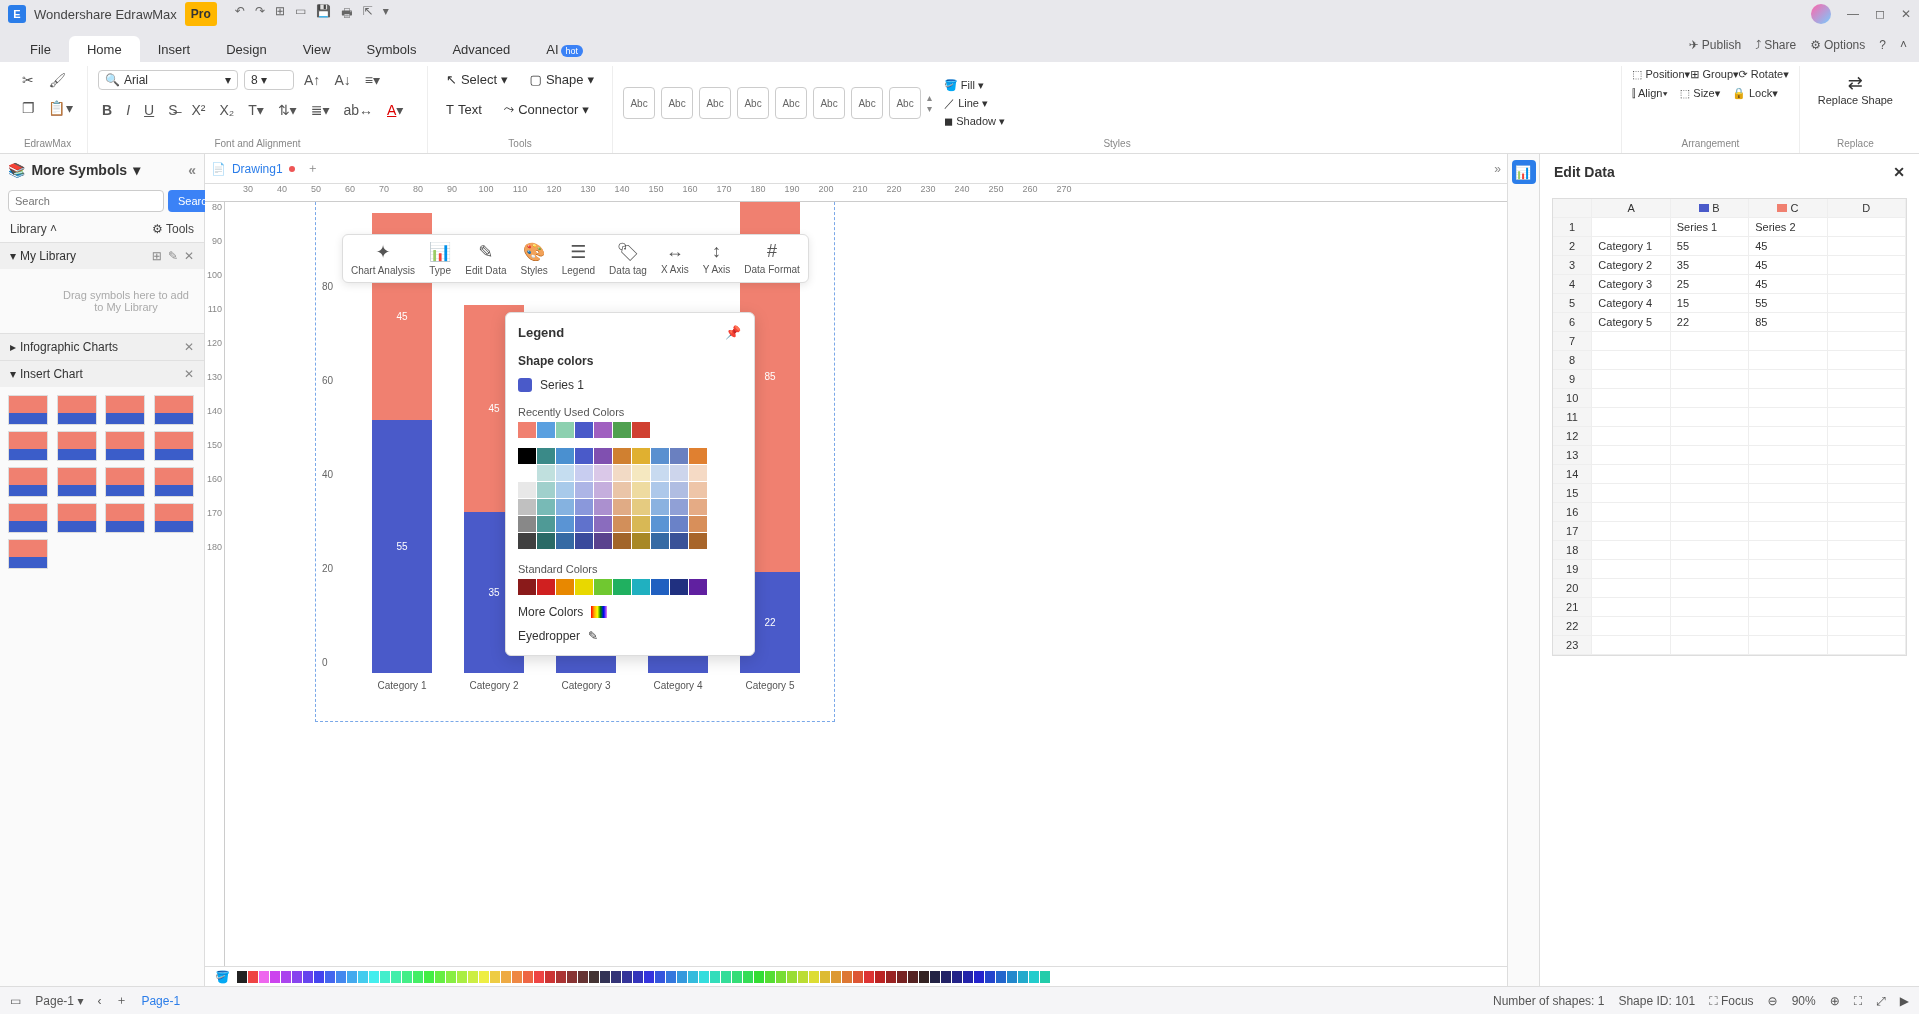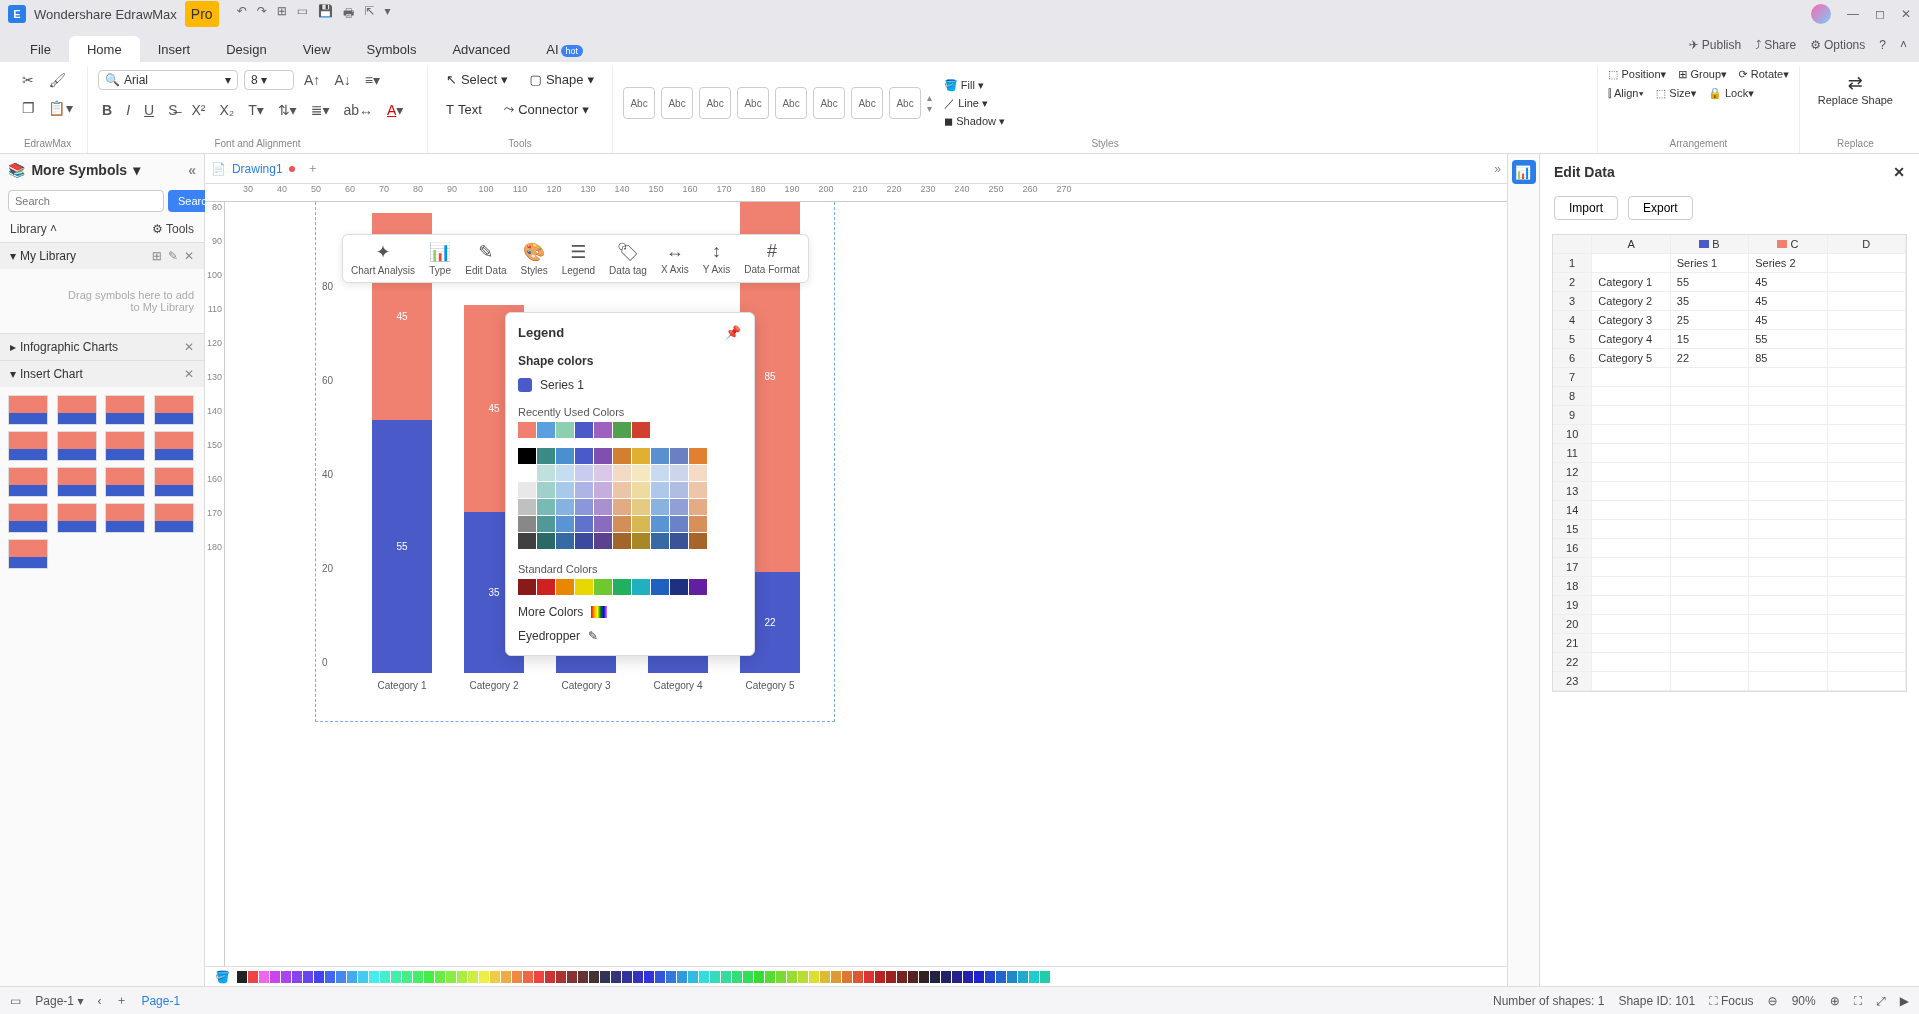--- a/index.html
+++ b/index.html
@@ -2,21 +2,21 @@
 <html><head>
 <meta charset="utf-8">
 <style>
 * { margin: 0; padding: 0; box-sizing: border-box; font-family: -apple-system, Segoe UI, Arial, sans-serif; }
 body { background: #f5f5f7; font-size: 12px; color: #333; overflow: hidden; width: 1919px; height: 1014px; }
 
 
 .title-bar { height: 28px; background: #e8e8ec; display: flex; align-items: center; padding: 0 8px; gap: 8px; }
 .logo { width: 18px; height: 18px; background: #2b7de9; border-radius: 3px; display: flex; align-items: center; justify-content: center; color: #fff; font-weight: bold; font-size: 11px; }
 .app-name { font-size: 13px; color: #444; }
-.pro-badge { background: #ffb700; color: #333; padding: 5px 6px; border-radius: 3px; font-size: 14px; font-weight: normal; }
+.pro-badge { background: #ffb700; color: #333; padding: 5px 6px; border-radius: 3px; font-size: 12px; font-weight: bold; }
 .qat { display: flex; gap: 10px; margin-left: 10px; color: #666; }
 .qat span { cursor: pointer; }
 .win-controls { margin-left: auto; display: flex; gap: 16px; color: #666; align-items: center; }
 .avatar { width: 20px; height: 20px; border-radius: 50%; background: linear-gradient(135deg,#f6a,#7cf); }
 
 
 .menu-bar { height: 34px; background: #e8e8ec; display: flex; align-items: center; padding: 0 12px; gap: 0; }
 .menu-item { padding: 6px 18px; font-size: 13px; color: #333; cursor: pointer; margin-top: 9px; }
 .menu-item.active { background: #fff; border-radius: 6px 6px 0 0; }
 .ai-badge { background: #3b82f6; color: #fff; font-size: 9px; padding: 1px 5px; border-radius: 8px; margin-left: 2px; }
@@ -41,21 +41,21 @@
 
 
 .left-panel { width: 205px; background: #fafafa; border-right: 1px solid #ddd; display: flex; flex-direction: column; }
 .lp-header { padding: 8px; display: flex; align-items: center; gap: 6px; font-size: 14px; font-weight: 600; }
 .lp-search { padding: 4px 8px; display: flex; gap: 4px; }
 .lp-search input { flex: 1; border: 1px solid #ccc; border-radius: 4px; padding: 4px 6px; font-size: 11px; }
 .lp-search button { background: #3b82f6; color: #fff; border: none; border-radius: 4px; padding: 4px 10px; font-size: 11px; cursor: pointer; }
 .lp-libmgr { padding: 6px 10px; display: flex; justify-content: space-between; font-size: 12px; color: #444; }
 .lp-section { padding: 6px 10px; display: flex; align-items: center; gap: 4px; font-size: 12px; background: #f0f0f0; border-top: 1px solid #e0e0e0; }
 .lp-section .sec-close { margin-left: auto; color: #888; cursor: pointer; }
-.lp-drop { padding: 20px 10px; text-align: right; color: #aaa; font-size: 11px; margin-left: 48px; }
+.lp-drop { padding: 20px 10px; text-align: center; color: #aaa; font-size: 11px; margin-left: 48px; }
 .chart-grid { display: grid; grid-template-columns: repeat(4, 1fr); gap: 6px; padding: 8px; }
 .chart-thumb { width: 40px; height: 30px; background: linear-gradient(to top, #3b5dc9 40%, #f08070 40%); border: 1px solid #ddd; cursor: pointer; }
 
 
 .canvas-wrap { flex: 1; display: flex; flex-direction: column; background: #fff; position: relative; }
 .tab-strip { height: 30px; display: flex; align-items: center; padding: 0 6px; gap: 12px; border-bottom: 1px solid #ddd; }
 .doc-tab { color: #2b7de9; font-size: 12px; display: flex; align-items: center; gap: 6px; }
 .doc-tab .dot { width: 6px; height: 6px; background: #e55; border-radius: 50%; }
 .ruler-h { height: 18px; background: #fff; border-bottom: 1px solid #ccc; display: flex; font-size: 9px; color: #888; }
 .ruler-h span { width: 34px; text-align: center; }
@@ -224,21 +224,21 @@
       <div class="ribbon-col" style="font-size:11px;margin-left:6px">
         <span>🪣 <span>Fill</span> ▾</span>
         <span>／ <span>Line</span> ▾</span>
         <span>◼ <span>Shadow</span> ▾</span>
       </div>
     </div>
     <div class="ribbon-group-label">Styles</div>
   </div>
   <div class="ribbon-group">
     <div class="ribbon-col" style="gap:6px;font-size:11px">
-      <div class="ribbon-row" style="gap:12px">
+      <div class="ribbon-row" style="gap:0">
         <span>⬚ <span>Position</span>▾</span>
         <span>⊞ <span>Group</span>▾</span>
         <span>⟳ <span>Rotate</span>▾</span>
       </div>
       <div class="ribbon-row" style="gap:12px">
         <span>⫿ <span>Align</span>▾</span>
         <span>⬚ <span>Size</span>▾</span>
         <span>🔒 <span>Lock</span>▾</span>
       </div>
     </div>
@@ -620,24 +620,20 @@
 
   <div class="right-rail">
     <div class="rail-icon">📊</div>
   </div>
 
   <div class="edit-panel">
     <div class="ep-header">
         <span>Edit Data</span>
         <span>✕</span>
       </div>
-    <div class="ep-actions">
-      <button class="ep-btn">Import</button>
-      <button class="ep-btn">Export</button>
-    </div>
     <div class="data-table" id="data-table">
         <div class="dt-row">
           <div class="dt-hcell dt-rownum"></div>
           <div class="dt-hcell dt-col">A</div>
           <div class="dt-hcell dt-col"><span class="sw-b"></span>B</div>
           <div class="dt-hcell dt-col"><span class="sw-c"></span>C</div>
           <div class="dt-hcell dt-col">D</div>
         </div>
         <div class="dt-row">
           <div class="dt-hcell dt-rownum">1</div>

